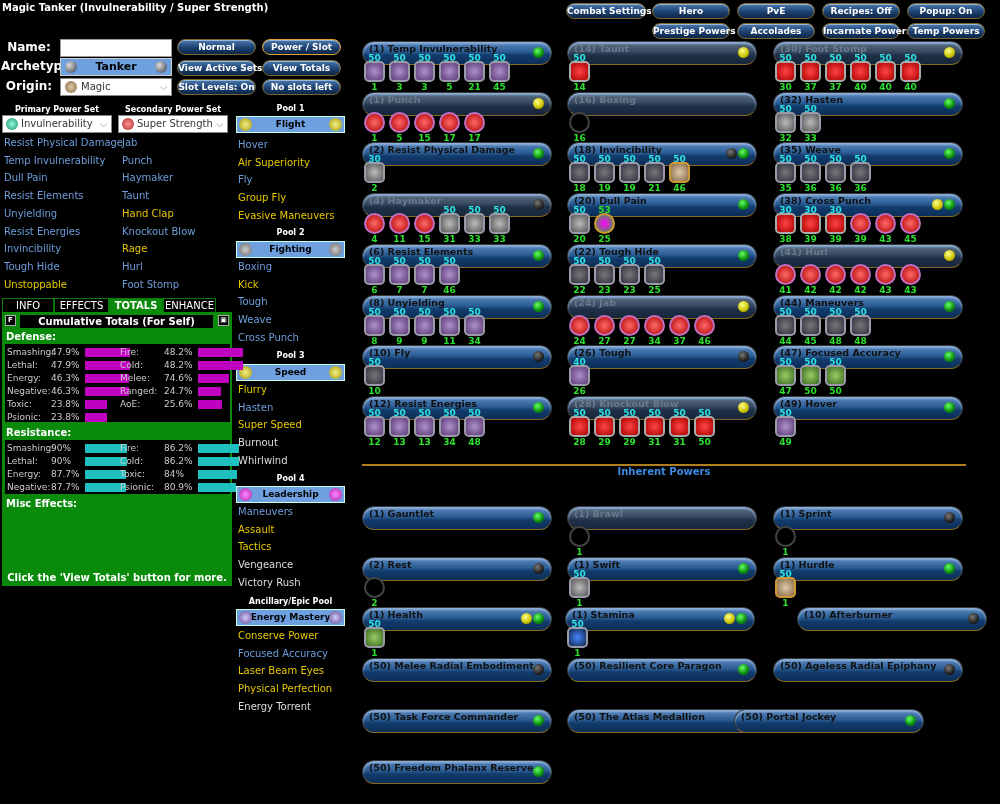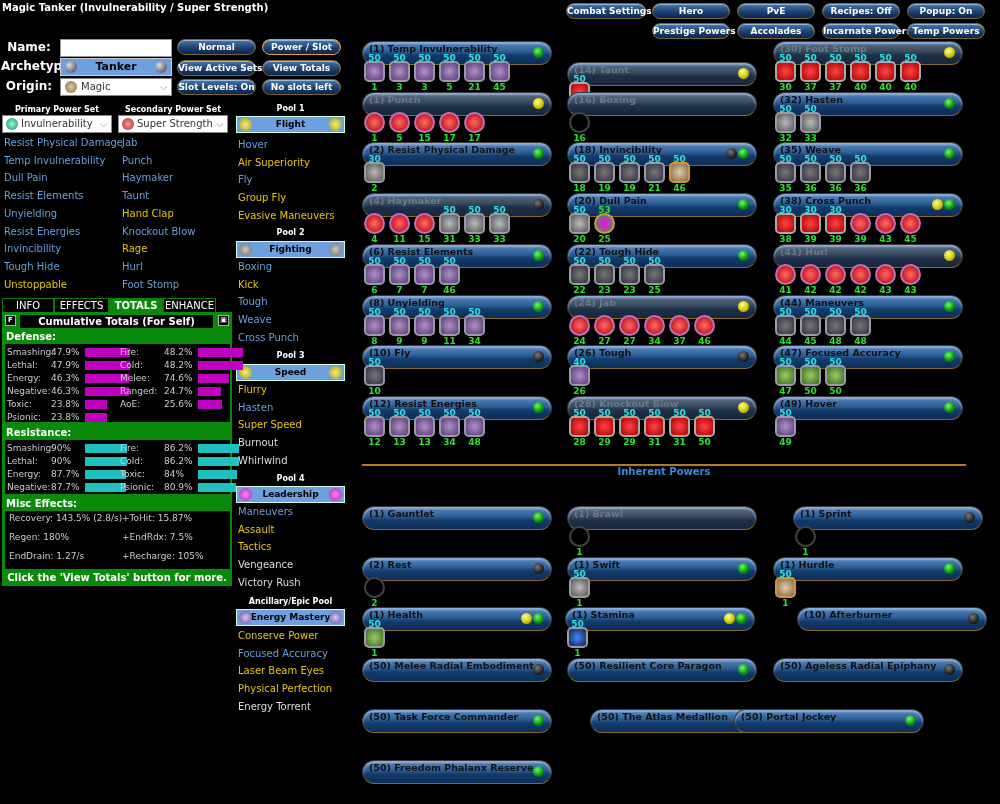--- a/index.html
+++ b/index.html
@@ -292,28 +292,20 @@
         <span class="v">84%</span>
         <span class="bar tq" style="left:80px;width:39px"></span>
       </div>
       <div class="row" style="left: 113px; top: 41px;">
         <span class="k">Psionic:</span>
         <span class="v">80.9%</span>
         <span class="bar tq" style="left:80px;width:38px"></span>
       </div>
     </div>
   <div class="sech" style="top:186px">Misc Effects:</div>
-  <div class="box" style="left:3px;top:199px;width:225px;height:58px">
-    <div class="misc" style="left:4px;top:2px">Recovery: 143.5% (2.8/s)</div>
-    <div class="misc" style="left:117px;top:2px">+ToHit: 15.87%</div>
-    <div class="misc" style="left:4px;top:21px">Regen: 180%</div>
-    <div class="misc" style="left:117px;top:21px">+EndRdx: 7.5%</div>
-    <div class="misc" style="left:4px;top:40px">EndDrain: 1.27/s</div>
-    <div class="misc" style="left:117px;top:40px">+Recharge: 105%</div>
-  </div>
   <div class="foot">Click the 'View Totals' button for more.</div>
 </div>
 
 <div id="build">
     <div class="pw" style="left: 362px; top: 41px;">
       <div class="bar"></div>
       <span class="name">(1) Temp Invulnerability</span>
       <div class="dots">
         <span class="dot g"></span>
       </div>
@@ -541,21 +533,21 @@
           <span class="ico "></span>
           <span class="num">34</span>
         </div>
         <div class="slot">
           <span class="lvl">50</span>
           <span class="ico "></span>
           <span class="num">48</span>
         </div>
       </div>
     </div>
-    <div class="pw dim" style="left: 567px; top: 41px; margin-top: 21px;">
+    <div class="pw dim" style="left: 567px; top: 41px;">
       <div class="bar"></div>
       <span class="name">(14) Taunt</span>
       <div class="dots">
         <span class="dot y"></span>
       </div>
       <div class="slots">
         <div class="slot">
           <span class="lvl">50</span>
           <span class="ico redx"></span>
           <span class="num">14</span>
@@ -1000,21 +992,21 @@
       <span class="name">(1) Brawl</span>
       <div class="dots"></div>
       <div class="slots">
         <div class="slot">
           <span class="lvl"></span>
           <span class="ico empty"></span>
           <span class="num">1</span>
         </div>
       </div>
     </div>
-    <div class="pw" style="left: 773px; top: 506px; margin-left: 20px;">
+    <div class="pw" style="left: 773px; top: 506px;">
       <div class="bar"></div>
       <span class="name">(1) Sprint</span>
       <div class="dots">
         <span class="dot k"></span>
       </div>
       <div class="slots">
         <div class="slot">
           <span class="lvl"></span>
           <span class="ico empty"></span>
           <span class="num">1</span>
@@ -1126,21 +1118,21 @@
       <div class="slots"></div>
     </div>
     <div class="pw" style="left: 362px; top: 708.8px;">
       <div class="bar"></div>
       <span class="name">(50) Task Force Commander</span>
       <div class="dots">
         <span class="dot g"></span>
       </div>
       <div class="slots"></div>
     </div>
-    <div class="pw" style="left: 590px; top: 708.8px;">
+    <div class="pw" style="left: 567px; top: 708.8px;">
       <div class="bar"></div>
       <span class="name">(50) The Atlas Medallion</span>
       <div class="dots">
         <span class="dot g"></span>
       </div>
       <div class="slots"></div>
     </div>
     <div class="pw" style="left: 734px; top: 708.8px;">
       <div class="bar"></div>
       <span class="name">(50) Portal Jockey</span>

